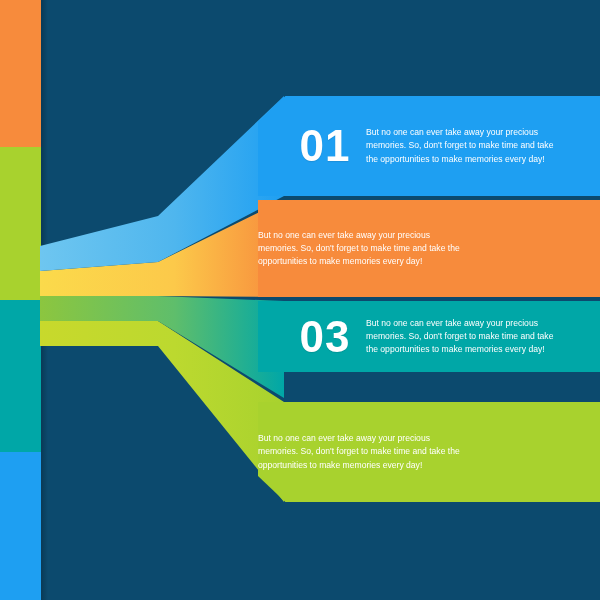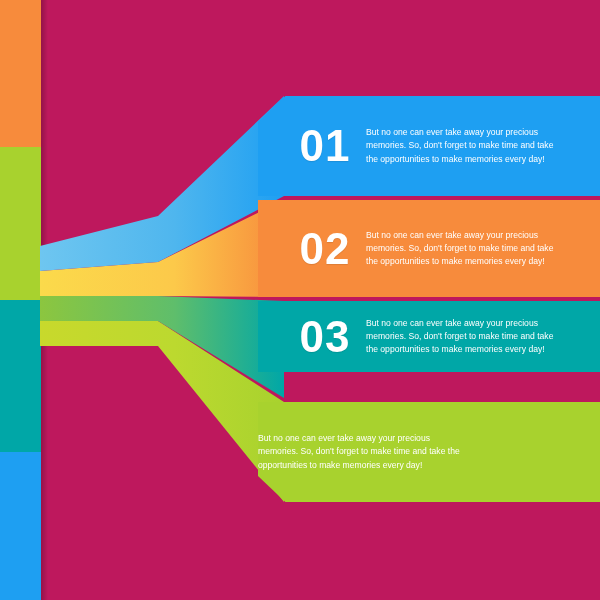--- a/index.html
+++ b/index.html
@@ -98,21 +98,21 @@
     font-size: 8.6px;
     line-height: 1.55;
     color: #ffffff;
     padding-right: 43px;
     max-width: 210px;
   }
 </style>
 </head>
 <body>
 
-<div id="stage" style="background: #be185d;">
+<div id="stage" style="background: #0c4a6e;">
 
   <div>
     <div class="rail rail-1" style="background: rgb(247, 139, 60);"></div>
     <div class="rail rail-2" style="background: rgb(168, 210, 46);"></div>
     <div class="rail rail-3" style="background: rgb(0, 167, 167);"></div>
     <div class="rail rail-4" style="background: rgb(30, 159, 242);"></div>
     <div class="rail-shadow"></div>
   </div>
 
   <svg id="ribbons" viewBox="0 0 600 600">
@@ -152,21 +152,20 @@
     <div class="shape" style="background: rgb(30, 159, 242);"></div>
     <div class="banner-inner">
       <div class="num">01</div>
       <div class="body-text">But no one can ever take away your precious memories. So, don't forget to make time and take the opportunities to make memories every day!</div>
     </div>
   </div>
 
   <div class="banner banner-2">
     <div class="shape" style="background: rgb(247, 139, 60);"></div>
     <div class="banner-inner">
-      <div class="num">02</div>
       <div class="body-text">But no one can ever take away your precious memories. So, don't forget to make time and take the opportunities to make memories every day!</div>
     </div>
   </div>
 
   <div class="banner banner-3">
     <div class="shape" style="background: rgb(0, 167, 167);"></div>
     <div class="banner-inner">
       <div class="num">03</div>
       <div class="body-text">But no one can ever take away your precious memories. So, don't forget to make time and take the opportunities to make memories every day!</div>
     </div>

